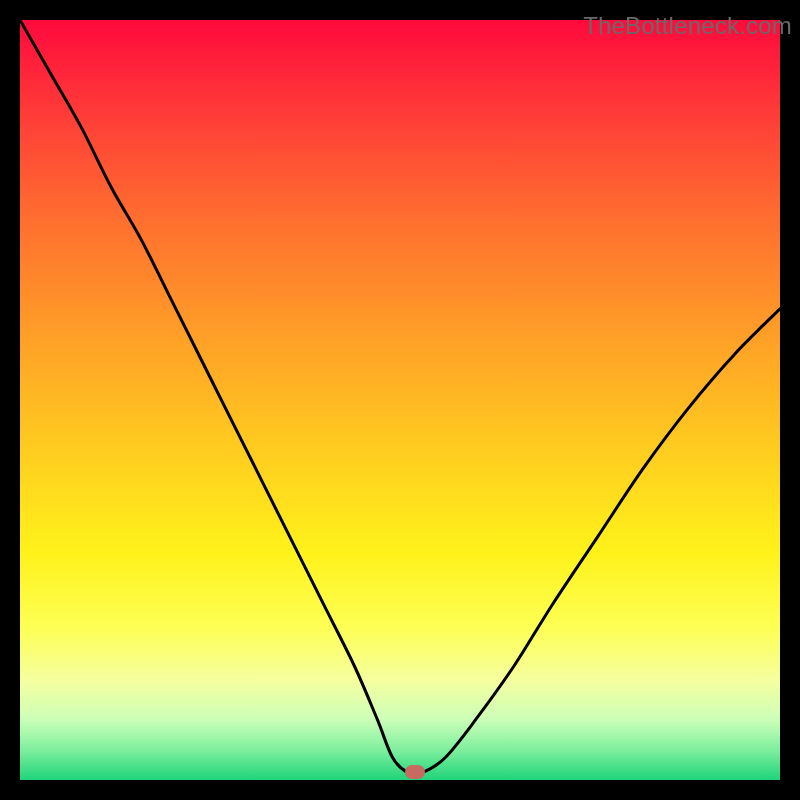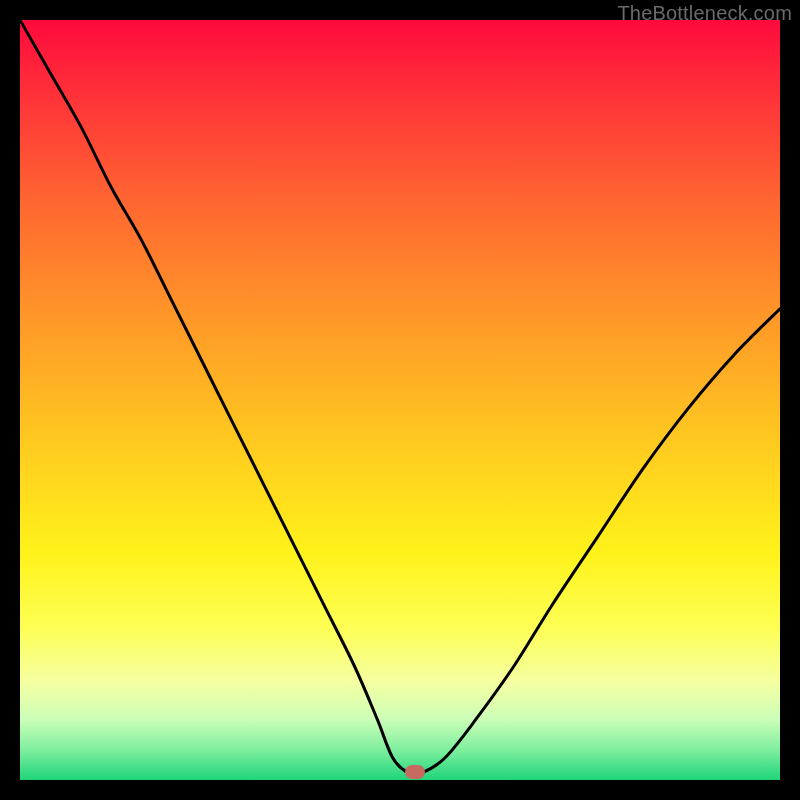--- a/index.html
+++ b/index.html
@@ -35,24 +35,24 @@
       #fff21a 70%,
       #fdff55 80%,
       #f5ffa0 87%,
       #ccffb8 92%,
       #7fef9e 96%,
       #1fd47a 100%
     );
   }
   .watermark {
     position: absolute;
-    top: 2px;
+    top: 12px;
     right: 8px;
     color: #6a6a6a;
-    font-size: 20px;
+    font-size: 24px;
     font-weight: 500;
     letter-spacing: 0.2px;
     z-index: 10;
   }
   svg.curve {
     position: absolute;
     left: 0;
     top: 0;
     width: 760px;
     height: 760px;

